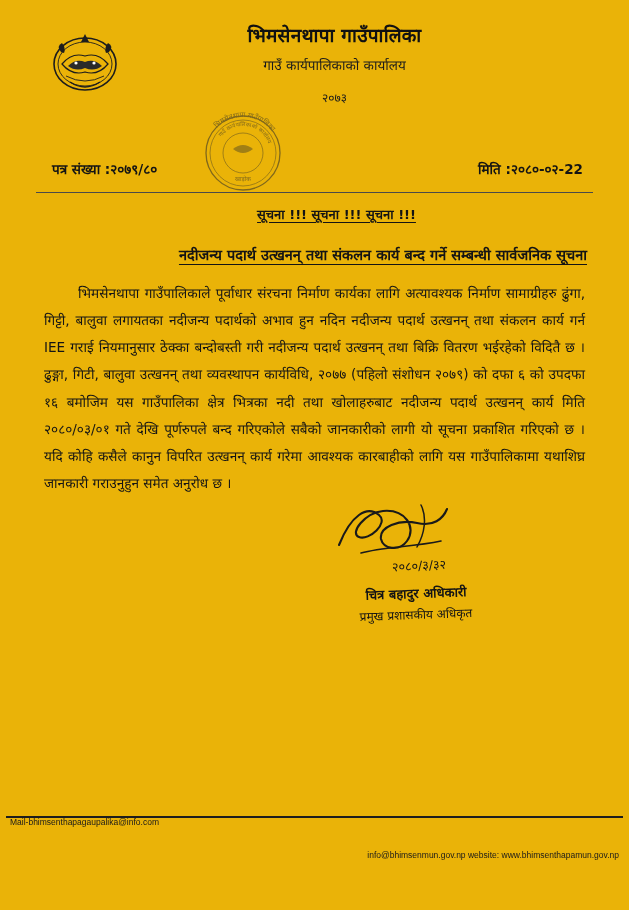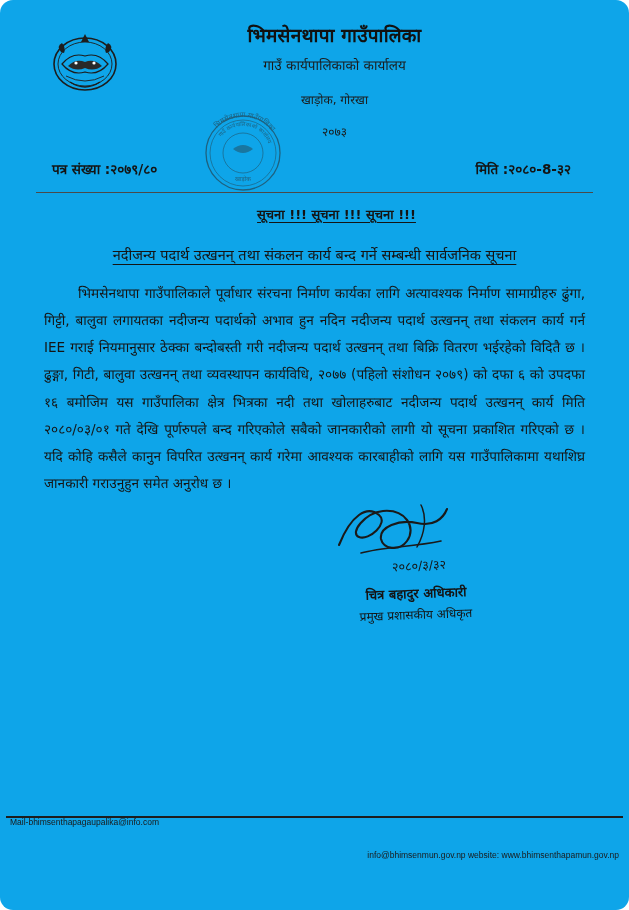--- a/index.html
+++ b/index.html
@@ -12,23 +12,22 @@
     height: 910px;
     position: relative;
     font-family: "DejaVu Sans", sans-serif;
     color: #141414;
     overflow: hidden;
   }
 
   .page {
     position: absolute;
     inset: 0;
-    background: #0ea5e9;
+    background: #eab308;
     padding: 0;
-    border-radius: 13px;
   }
 
   
   .header {
     position: relative;
     padding-top: 24px;
     height: 130px;
   }
   .emblem {
     position: absolute;
@@ -70,21 +69,21 @@
     width: 96px;
     height: 96px;
     opacity: 0.55;
     pointer-events: none;
   }
 
   
   .ref-row {
     position: relative;
     margin-top: 6px;
-    padding: 0 58px 0 52px;
+    padding: 0 46px 0 52px;
     display: flex;
     justify-content: space-between;
     align-items: flex-start;
     font-size: 13.5px;
     font-weight: bold;
   }
   .rule {
     margin: 14px 36px 0 36px;
     border-top: 1px solid #4a4a4a;
   }
@@ -93,24 +92,24 @@
   .notice-word {
     text-align: center;
     margin-top: 12px;
     font-size: 13px;
     font-weight: bold;
     text-decoration: underline;
     text-underline-offset: 3px;
     padding-left: 44px;
   }
   .doc-title {
-    text-align: center;
+    text-align: right;
     margin: 22px 42px 0 42px;
     font-size: 14.5px;
-    font-weight: normal;
+    font-weight: bold;
     text-decoration: underline;
     text-underline-offset: 4px;
     line-height: 1.5;
   }
 
   
   .body-text {
     margin: 13px 44px 0 44px;
     font-size: 13.6px;
     line-height: 2.0;
@@ -194,21 +193,20 @@
         <circle cx="28" cy="37" r="1.6" fill="#fff"></circle>
         <circle cx="46" cy="37" r="1.6" fill="#fff"></circle>
         <path d="M22 56 Q37 66 52 56" fill="none" stroke="#1d1d1d" stroke-width="1.4"></path>
         <path d="M18 50 Q37 60 56 50" fill="none" stroke="#1d1d1d" stroke-width="0.9"></path>
       </svg>
     </div>
 
     <div class="header-text">
       <div class="org-name">भिमसेनथापा गाउँपालिका</div>
       <div class="org-office">गाउँ कार्यपालिकाको कार्यालय</div>
-      <div class="org-addr">खाड़ोक, गोरखा</div>
       <div class="org-addr" style="margin-top:16px">२०७३</div>
     </div>
 
     <div class="stamp">
       <svg width="96" height="96" viewBox="0 0 96 96">
         <defs>
           <path id="outerArc" d="M 48,48 m -36,0 a 36,36 0 1,1 72,0 a 36,36 0 1,1 -72,0"></path>
           <path id="innerArc" d="M 48,48 m -27,0 a 27,27 0 1,1 54,0 a 27,27 0 1,1 -54,0"></path>
         </defs>
         <circle cx="48" cy="48" r="37" fill="none" stroke="#2b2b2b" stroke-width="1.3"></circle>
@@ -221,21 +219,21 @@
           <textPath href="#innerArc" startOffset="10%">गाउँ कार्यपालिकाको कार्यालय</textPath>
         </text>
         <text x="48" y="76" font-size="6" text-anchor="middle" fill="#2b2b2b" font-family="DejaVu Sans, sans-serif">खाड़ोक</text>
         <path d="M38 44 Q48 36 58 44 Q48 52 38 44 Z" fill="#2b2b2b" opacity="0.7"></path>
       </svg>
     </div>
   </div>
 
   <div class="ref-row">
     <span>पत्र संख्या :२०७९/८०</span>
-    <span>मिति :२०८०-8-३२</span>
+    <span>मिति :२०८०-०२-22</span>
   </div>
 
   <div class="rule"></div>
 
   <div class="notice-word">सूचना !!! सूचना !!! सूचना !!!</div>
 
   <div class="doc-title">नदीजन्य पदार्थ उत्खनन् तथा संकलन कार्य बन्द गर्ने सम्बन्धी सार्वजनिक सूचना</div>
 
   <div class="body-text">
     <span class="indent"></span><span>भिमसेनथापा गाउँपालिकाले पूर्वाधार संरचना निर्माण कार्यका लागि अत्यावश्यक निर्माण सामाग्रीहरु ढुंगा, गिट्टी, बालुवा लगायतका नदीजन्य पदार्थको अभाव हुन नदिन नदीजन्य पदार्थ उत्खनन् तथा संकलन कार्य गर्न IEE गराई नियमानुसार ठेक्का बन्दोबस्ती गरी नदीजन्य पदार्थ उत्खनन् तथा बिक्रि वितरण भईरहेको विदितै छ । ढुङ्गा, गिटी, बालुवा उत्खनन् तथा व्यवस्थापन कार्यविधि, २०७७ (पहिलो संशोधन २०७९) को दफा ६ को उपदफा १६ बमोजिम यस गाउँपालिका क्षेत्र भित्रका नदी तथा खोलाहरुबाट नदीजन्य पदार्थ उत्खनन् कार्य मिति २०८०/०३/०१ गते देखि पूर्णरुपले बन्द गरिएकोले सबैको जानकारीको लागी यो सूचना प्रकाशित गरिएको छ । यदि कोहि कसैले कानुन विपरित उत्खनन् कार्य गरेमा आवश्यक कारबाहीको लागि यस गाउँपालिकामा यथाशिघ्र जानकारी गराउनुहुन समेत अनुरोध छ ।</span>

